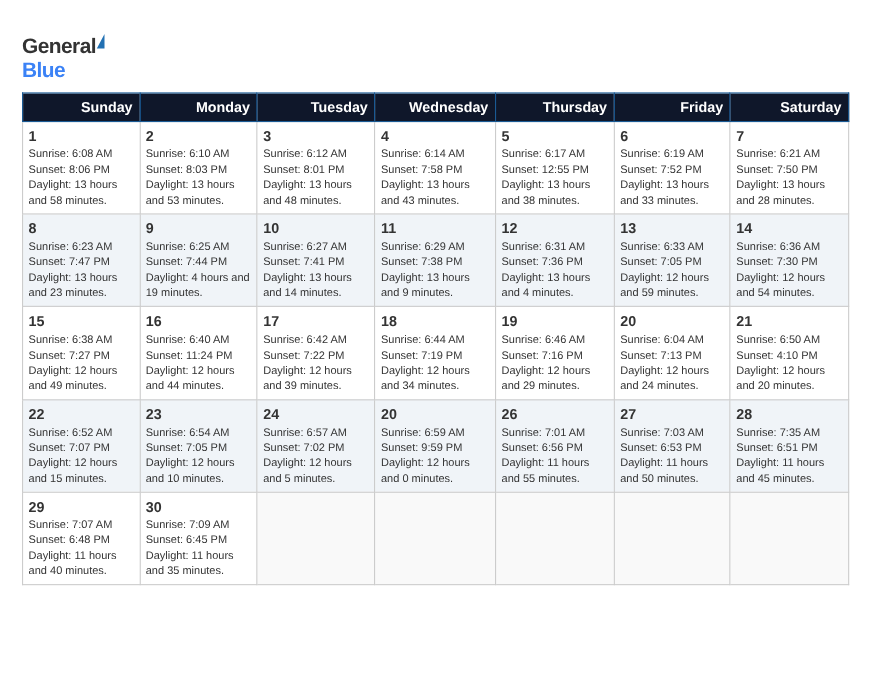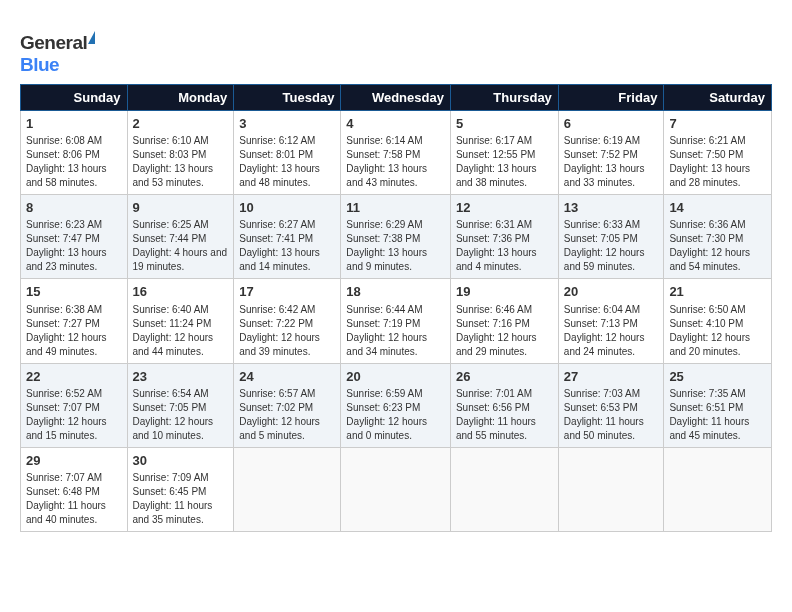--- a/index.html
+++ b/index.html
@@ -160,24 +160,24 @@
           <td><span class="day-num">17</span><span>Sunrise: 6:42 AM</span><br><span>Sunset: 7:22 PM</span><br><span>Daylight: 12 hours and 39 minutes.</span></td>
           <td><span class="day-num">18</span><span>Sunrise: 6:44 AM</span><br><span>Sunset: 7:19 PM</span><br><span>Daylight: 12 hours and 34 minutes.</span></td>
           <td><span class="day-num">19</span><span>Sunrise: 6:46 AM</span><br><span>Sunset: 7:16 PM</span><br><span>Daylight: 12 hours and 29 minutes.</span></td>
           <td><span class="day-num">20</span><span>Sunrise: 6:04 AM</span><br><span>Sunset: 7:13 PM</span><br><span>Daylight: 12 hours and 24 minutes.</span></td>
           <td><span class="day-num">21</span><span>Sunrise: 6:50 AM</span><br><span>Sunset: 4:10 PM</span><br><span>Daylight: 12 hours and 20 minutes.</span></td>
         </tr>
         <tr>
           <td><span class="day-num">22</span><span>Sunrise: 6:52 AM</span><br><span>Sunset: 7:07 PM</span><br><span>Daylight: 12 hours and 15 minutes.</span></td>
           <td><span class="day-num">23</span><span>Sunrise: 6:54 AM</span><br><span>Sunset: 7:05 PM</span><br><span>Daylight: 12 hours and 10 minutes.</span></td>
           <td><span class="day-num">24</span><span>Sunrise: 6:57 AM</span><br><span>Sunset: 7:02 PM</span><br><span>Daylight: 12 hours and 5 minutes.</span></td>
-          <td><span class="day-num">20</span><span>Sunrise: 6:59 AM</span><br><span>Sunset: 6:23 PM</span><br><span>Daylight: 12 hours and 0 minutes.</span></td>
+          <td><span class="day-num">20</span><span>Sunrise: 6:59 AM</span><br><span>Sunset: 9:59 PM</span><br><span>Daylight: 12 hours and 0 minutes.</span></td>
           <td><span class="day-num">26</span><span>Sunrise: 7:01 AM</span><br><span>Sunset: 6:56 PM</span><br><span>Daylight: 11 hours and 55 minutes.</span></td>
           <td><span class="day-num">27</span><span>Sunrise: 7:03 AM</span><br><span>Sunset: 6:53 PM</span><br><span>Daylight: 11 hours and 50 minutes.</span></td>
-          <td><span class="day-num">25</span><span>Sunrise: 7:35 AM</span><br><span>Sunset: 6:51 PM</span><br><span>Daylight: 11 hours and 45 minutes.</span></td>
+          <td><span class="day-num">28</span><span>Sunrise: 7:35 AM</span><br><span>Sunset: 6:51 PM</span><br><span>Daylight: 11 hours and 45 minutes.</span></td>
         </tr>
         <tr>
           <td><span class="day-num">29</span><span>Sunrise: 7:07 AM</span><br><span>Sunset: 6:48 PM</span><br><span>Daylight: 11 hours and 40 minutes.</span></td>
           <td><span class="day-num">30</span><span>Sunrise: 7:09 AM</span><br><span>Sunset: 6:45 PM</span><br><span>Daylight: 11 hours and 35 minutes.</span></td>
           <td class="empty"></td>
           <td class="empty"></td>
           <td class="empty"></td>
           <td class="empty"></td>
           <td class="empty"></td>
         </tr>

